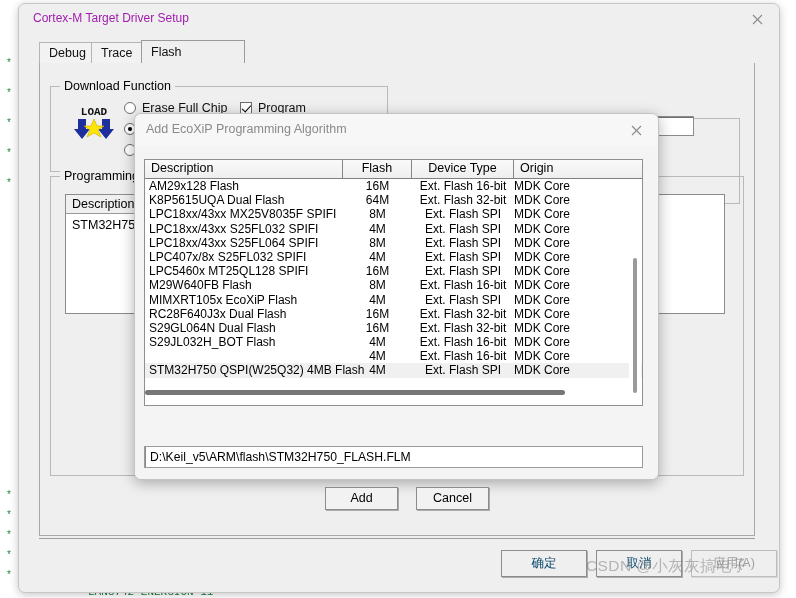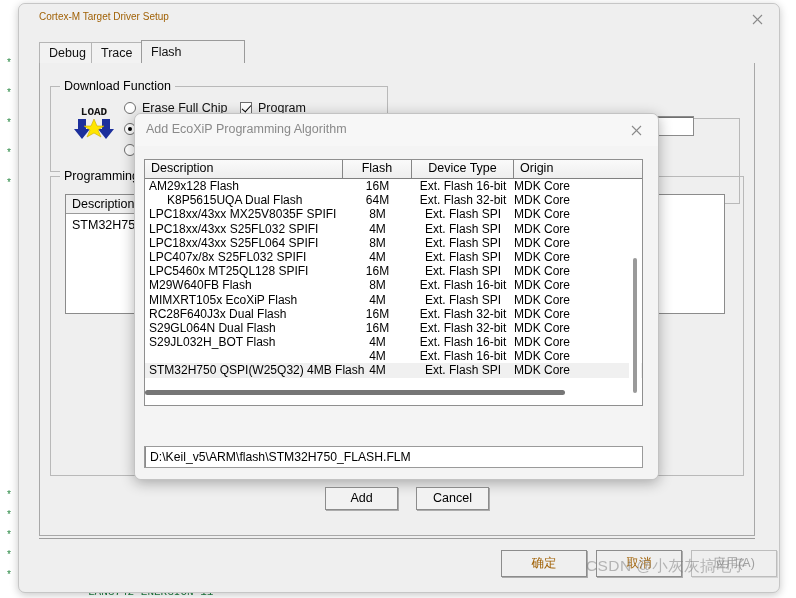--- a/index.html
+++ b/index.html
@@ -28,21 +28,21 @@
     background:#efefef;
     border:1px solid #c6c6c6;
     border-radius:7px;
     box-shadow:0 2px 9px rgba(0,0,0,.22);
   }
   #title-bar{
     height:30px;position:relative;
     background:#efefef;border-radius:7px 7px 0 0;
   }
   #title-bar .title{
-    position:absolute;left:20px;top:7px;font-size:10px;color:#a16207;
+    position:absolute;left:14px;top:7px;font-size:12px;color:#a21caf;
   }
   .winclose{
     position:absolute;right:0;top:0;width:44px;height:30px;
     border-radius:0 7px 0 0;
     display:flex;align-items:center;justify-content:center;
     color:#8a8a8a;font-size:15px;line-height:1;
   }
 
   
   #tabstrip{position:absolute;left:20px;top:36px;width:716px;height:24px;}
@@ -103,21 +103,21 @@
   .listctl .hdr{
     height:19px;background:#f0f0f0;border-bottom:1px solid #9a9a9a;
     font-size:12.5px;line-height:18px;padding-left:6px;box-sizing:border-box;
     border-right:1px solid #9a9a9a;
   }
   .listctl .row{font-size:12.5px;line-height:16px;padding-left:6px;white-space:nowrap;}
 
   
   .btn{
     position:absolute;background:#efefef;border:1px solid #8c8c8c;
-    box-sizing:border-box;font-size:12.5px;text-align:center;color:#a16207;
+    box-sizing:border-box;font-size:12.5px;text-align:center;color:#0c4a6e;
     box-shadow:1px 1px 0 rgba(0,0,0,.28);
   }
   .btn.disabled{color:#a0a0a0;border-color:#bdbdbd;box-shadow:1px 1px 0 rgba(0,0,0,.10);}
   #sep-line{position:absolute;left:20px;top:534px;width:716px;height:1px;background:#9d9d9d;}
 
   
   #modal{
     position:absolute;left:134px;top:113px;width:523px;height:365px;
     background:#f4f4f4;border:1px solid #c3c3c3;border-radius:7px;
     box-shadow:0 3px 14px rgba(0,0,0,.30);
@@ -293,21 +293,21 @@
         </div>
       </div>
       <div id="algo-rows">
           <div class="arow">
             <div class="cell c0" style="left: 4px; width: 194px;">AM29x128 Flash</div>
             <div class="cell c1" style="left: 198px; width: 69px;">16M</div>
             <div class="cell c2" style="left: 267px; width: 102px;">Ext. Flash 16-bit</div>
             <div class="cell c3" style="left: 369px; width: 128px;">MDK Core</div>
           </div>
           <div class="arow">
-            <div class="cell c0" style="left: 22px; width: 194px;">K8P5615UQA Dual Flash</div>
+            <div class="cell c0" style="left: 4px; width: 194px;">K8P5615UQA Dual Flash</div>
             <div class="cell c1" style="left: 198px; width: 69px;">64M</div>
             <div class="cell c2" style="left: 267px; width: 102px;">Ext. Flash 32-bit</div>
             <div class="cell c3" style="left: 369px; width: 128px;">MDK Core</div>
           </div>
           <div class="arow">
             <div class="cell c0" style="left: 4px; width: 194px;">LPC18xx/43xx MX25V8035F SPIFI</div>
             <div class="cell c1" style="left: 198px; width: 69px;">8M</div>
             <div class="cell c2" style="left: 267px; width: 102px;">Ext. Flash SPI</div>
             <div class="cell c3" style="left: 369px; width: 128px;">MDK Core</div>
           </div>

